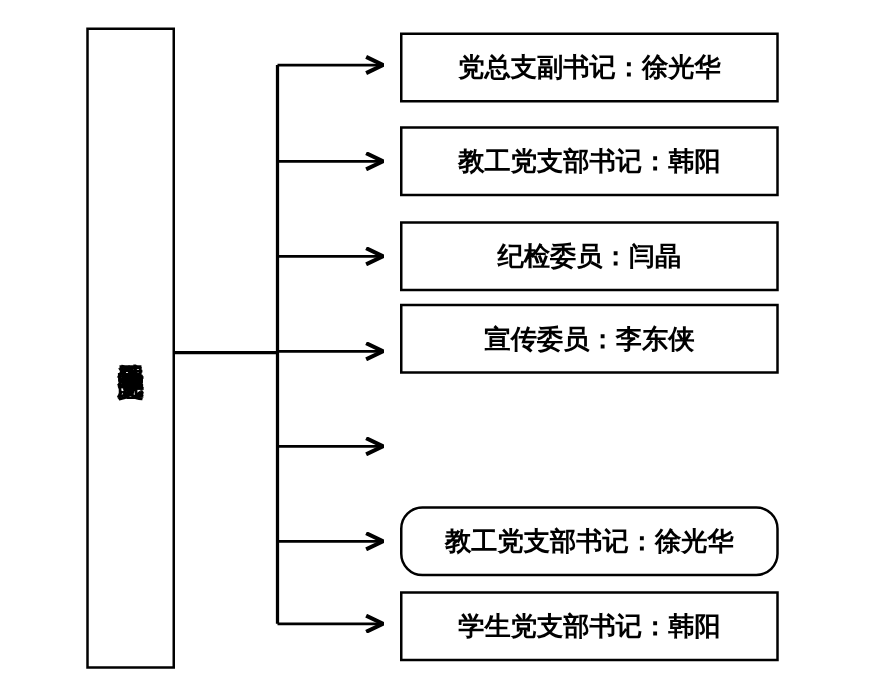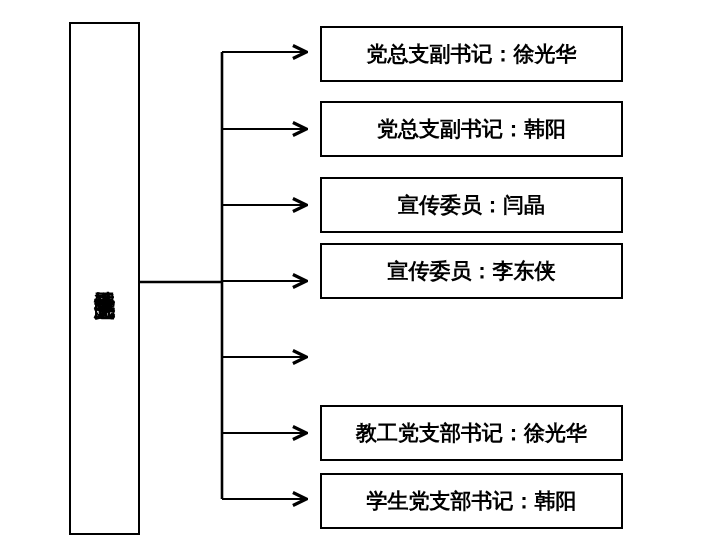--- a/index.html
+++ b/index.html
@@ -61,21 +61,21 @@
     width: 303px;
     height: 56px;
     box-sizing: border-box;
     border: 2px solid #000000;
     background: #ffffff;
     display: flex;
     align-items: center;
     justify-content: center;
   }
   .leaf-label {
-    font-family: Liberation Serif, serif;
+    font-family: Liberation Sans, sans-serif;
     font-weight: bold;
     font-size: 21px;
     line-height: 1;
     color: #000000;
     white-space: nowrap;
   }
 </style>
 </head>
 <body>
 
@@ -102,28 +102,28 @@
     <line x1="222" y1="281" x2="306" y2="281" stroke="#000000" stroke-width="2.2" marker-end="url(#arrowbarb)"></line>
     <line x1="222" y1="357" x2="306" y2="357" stroke="#000000" stroke-width="2.2" marker-end="url(#arrowbarb)"></line>
     <line x1="222" y1="433" x2="306" y2="433" stroke="#000000" stroke-width="2.2" marker-end="url(#arrowbarb)"></line>
     <line x1="222" y1="499" x2="306" y2="499" stroke="#000000" stroke-width="2.2" marker-end="url(#arrowbarb)"></line>
   </svg>
 
   <div class="leaf-box" style="top:26px;">
     <span class="leaf-label">党总支副书记：徐光华</span>
   </div>
   <div class="leaf-box" style="top:101px;">
-    <span class="leaf-label">党总支副书记：韩阳</span>
+    <span class="leaf-label">教工党支部书记：韩阳</span>
   </div>
   <div class="leaf-box" style="top:177px;">
-    <span class="leaf-label">宣传委员：闫晶</span>
+    <span class="leaf-label">纪检委员：闫晶</span>
   </div>
   <div class="leaf-box" style="top:243px;">
     <span class="leaf-label">宣传委员：李东侠</span>
   </div>
-  <div class="leaf-box" style="top:405px;">
+  <div class="leaf-box" style="top:405px;border-radius:18px;">
     <span class="leaf-label">教工党支部书记：徐光华</span>
   </div>
   <div class="leaf-box" style="top:473px;">
     <span class="leaf-label">学生党支部书记：韩阳</span>
   </div>
 
 </div>
 
 </body></html>

